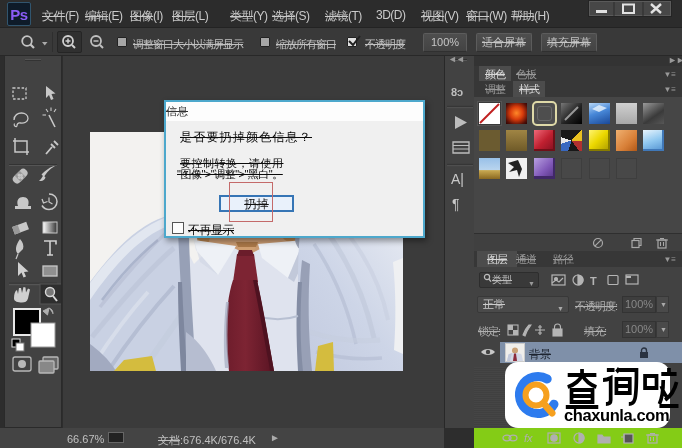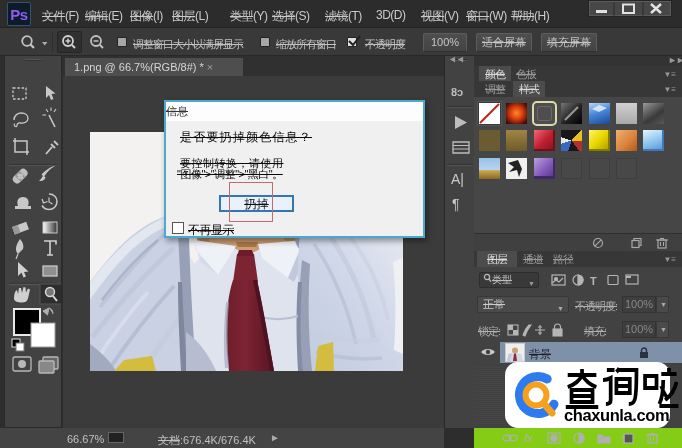--- a/index.html
+++ b/index.html
@@ -88,23 +88,20 @@
   <svg class="abs" style="left:347px;top:7px" width="14" height="14" viewBox="0 0 14 14">
         <path d="M2 6 l4 4 7-9" fill="none" stroke="#222" stroke-width="2"></path>
       </svg>
   <span class="cblab cn" style="left:365px">不透明度</span>
   <div class="obtn" style="left:423px;width:44px;line-height:17px">100%</div>
   <div class="obtn cn" style="left:476px;width:56px;line-height:17px">适合屏幕</div>
   <div class="obtn cn" style="left:541px;width:56px;line-height:17px">填充屏幕</div>
 </div>
 
 <div id="canvasarea"></div>
-<div id="tabbar">
-      <div id="doctab">1.png @ 66.7%(RGB/8#) * <span style="color:#9a9a9a">×</span></div>
-    </div>
 <div id="photo">
 <svg width="313" height="239" viewBox="0 0 313 239">
  <defs>
   <linearGradient id="slv" x1="0" y1="0" x2="1" y2="1">
    <stop offset="0" stop-color="#e8ebf3"></stop>
             <stop offset="0.55" stop-color="#ccd4e6"></stop>
             <stop offset="1" stop-color="#bfc8dc"></stop>
   </linearGradient>
   <linearGradient id="slvR" x1="1" y1="0" x2="0" y2="1">
    <stop offset="0" stop-color="#e4e8f1"></stop>
@@ -336,21 +333,21 @@
     <rect x="40" y="3.5" width="7" height="7"></rect>
             <path d="M42 3.5 v-2 h7 v7 h-2"></path>
     <rect x="66" y="3" width="8" height="8"></rect>
             <path d="M64 3 l12 0 M68 1.5 l4 0 M68.5 5 l0 4 M71.5 5 l0 4" stroke-width="1"></path>
    </g>
   </svg>
  </div>
 
  <div class="abs" style="left:0;top:195px;width:208px;height:16px;background:#373737">
   <div class="tab on cn" style="left:3px;width:40px">图层</div>
-  <div class="tab cn" style="left:45px;width:28px">通道</div>
+  <div class="tab cn" style="left:38px;width:28px">通道</div>
   <div class="tab cn" style="left:75px;width:28px">路径</div>
   <span class="abs" style="right:6px;top:4px;color:#999;font-size:8px">▼≡</span>
  </div>
 
  <div class="abs" style="left:0;top:211px;width:208px;height:161px;background:#424242">
 
   <div class="abs" style="left:5px;top:5px;width:60px;height:16px;background:#393939;border:1px solid #2d2d2d;border-radius:2px;color:#bbb;font-size:10px;line-height:14px"><svg style="margin-left:3px" width="9" height="10" viewBox="0 0 9 10">
             <circle cx="4" cy="4" r="2.6" fill="none" stroke="#bbb" stroke-width="1.2"></circle>
             <line x1="5.8" y1="6" x2="8" y2="8.6" stroke="#bbb" stroke-width="1.3"></line>
           </svg><span class="cn">类型</span><span class="abs" style="right:3px;top:4px;color:#999;font-size:7px">▼</span></div>

